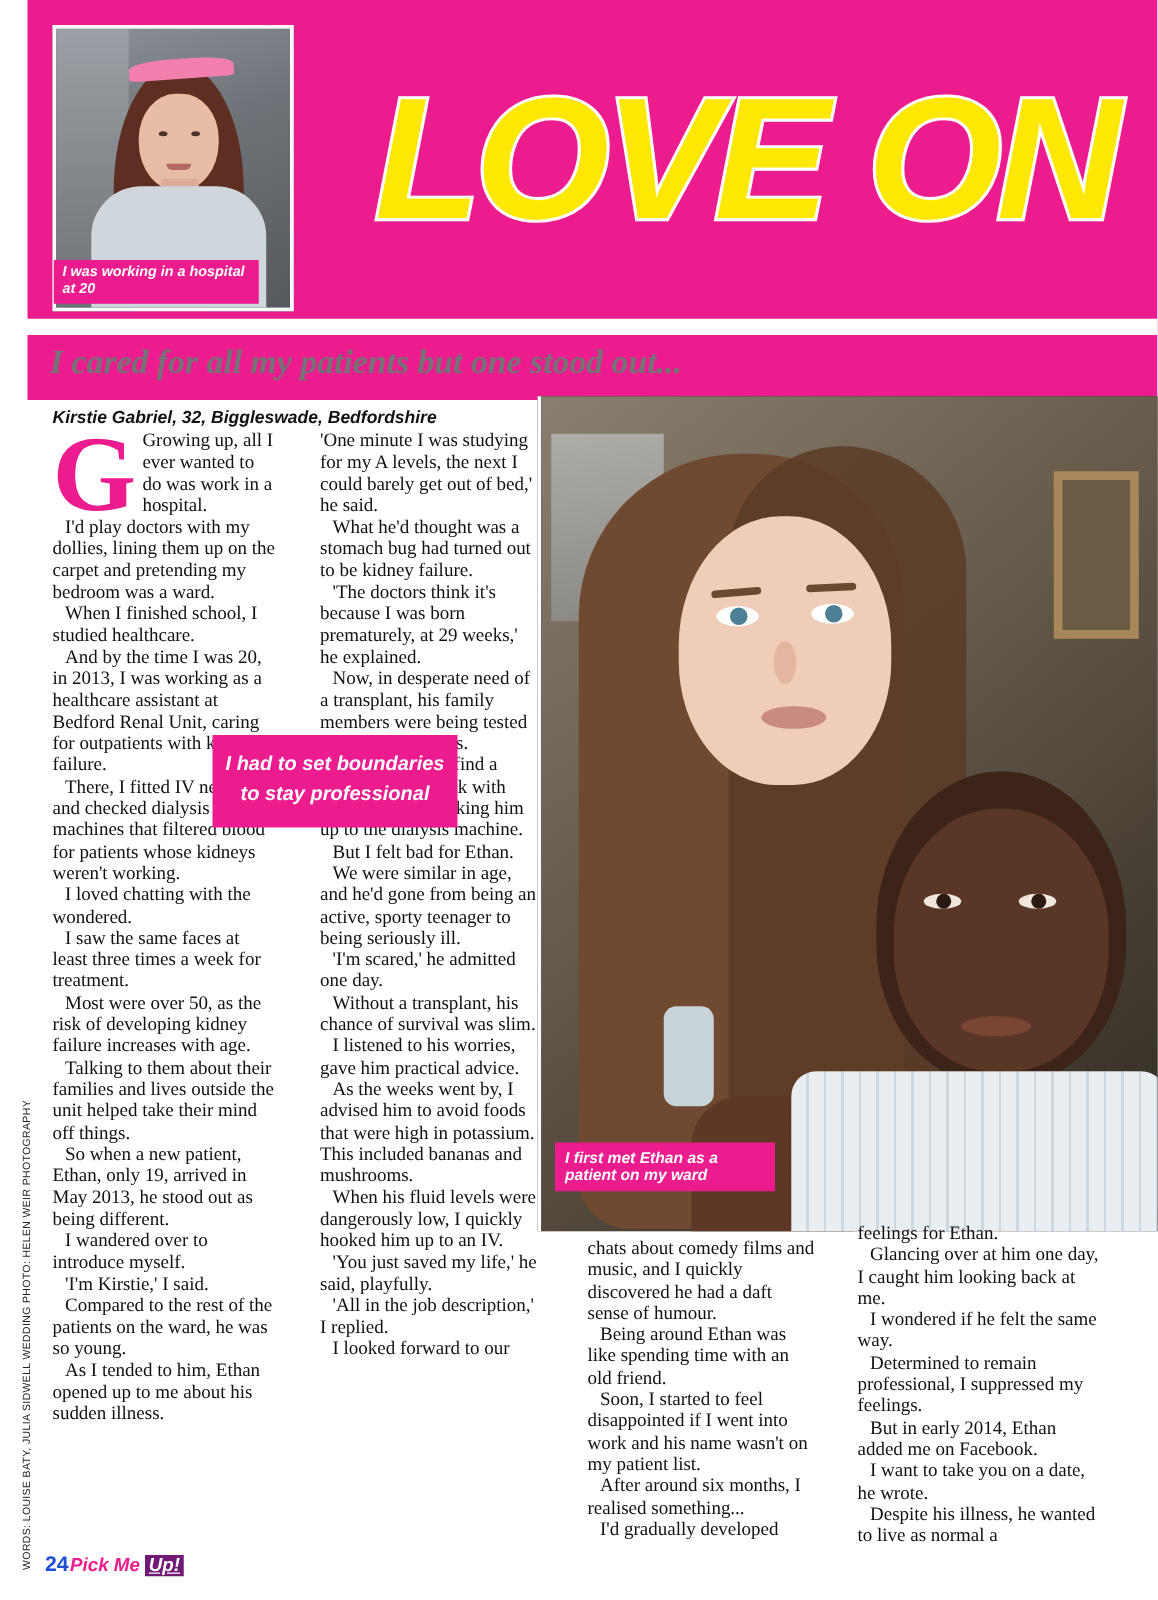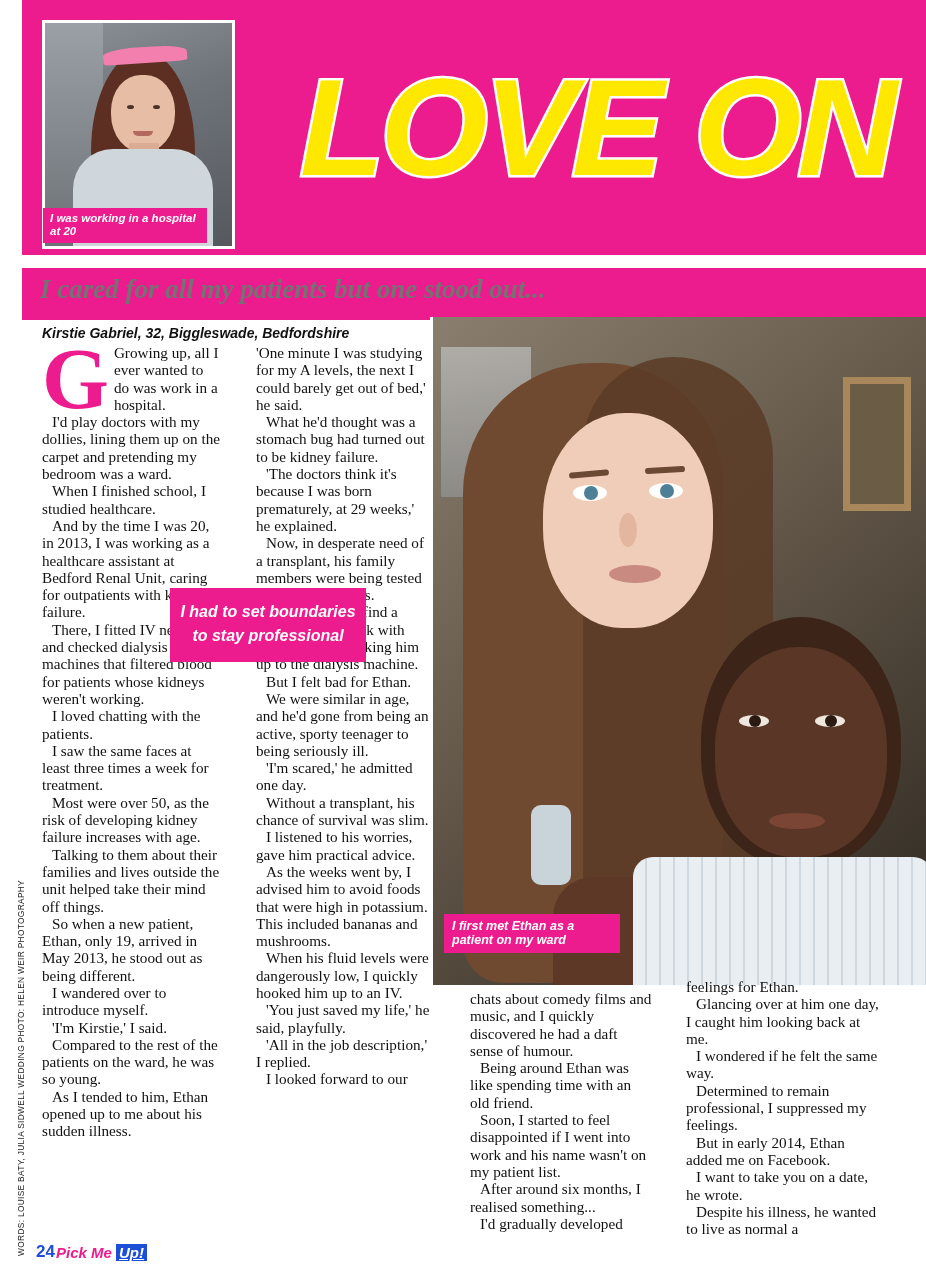--- a/index.html
+++ b/index.html
@@ -236,21 +236,21 @@
   .folio{
     position:absolute; left:36px; top:1242px;
     font-family:"Liberation Sans", sans-serif;
     font-weight:bold; font-size:17px; color:#1d4ed8;
   }
   .logo{
     position:absolute; left:56px; top:1244px;
     font-family:"Liberation Sans", sans-serif;
     font-weight:bold; font-style:italic; font-size:15px; color:#ec1c8e;
   }
-  .logo .up{ color:#ffffff; background:#1d4ed8; padding:0 3px;text-decoration:underline; }
+  .logo .up{ color:#ffffff; background:#701a75; padding:0 3px;text-decoration:underline; }
 </style>
 </head>
 <body>
 
 <div class="top-band"></div>
 <div class="band-white-left"></div>
 
 <div class="headline">LOVE ON</div>
 
 <div class="photo-nurse">
@@ -301,21 +301,21 @@
 </div>
 <div class="cap-couple">I first met Ethan as a patient on my ward</div>
 
 <div class="col col-a">
   <span class="dropcap">G</span>
   <p class="noindent" style="text-indent:0">Growing up, all I ever wanted to do was work in a hospital.</p>
   <p>I'd play doctors with my dollies, lining them up on the carpet and pretending my bedroom was a ward.</p>
   <p>When I finished school, I studied healthcare.</p>
   <p>And by the time I was 20, in 2013, I was working as a healthcare assistant at Bedford Renal Unit, caring for outpatients with kidney failure.</p>
   <p>There, I fitted IV needles and checked dialysis machines that filtered blood for patients whose kidneys weren't working.</p>
-  <p>I loved chatting with the patients.</p>
+  <p>I loved chatting with the wondered.</p>
   <p>I saw the same faces at least three times a week for treatment.</p>
   <p>Most were over 50, as the risk of developing kidney failure increases with age.</p>
   <p>Talking to them about their families and lives outside the unit helped take their mind off things.</p>
   <p>So when a new patient, Ethan, only 19, arrived in May 2013, he stood out as being different.</p>
   <p>I wandered over to introduce myself.</p>
   <p>'I'm Kirstie,' I said.</p>
   <p>Compared to the rest of the patients on the ward, he was so young.</p>
   <p>As I tended to him, Ethan opened up to me about his sudden illness.</p>
 </div>
 

